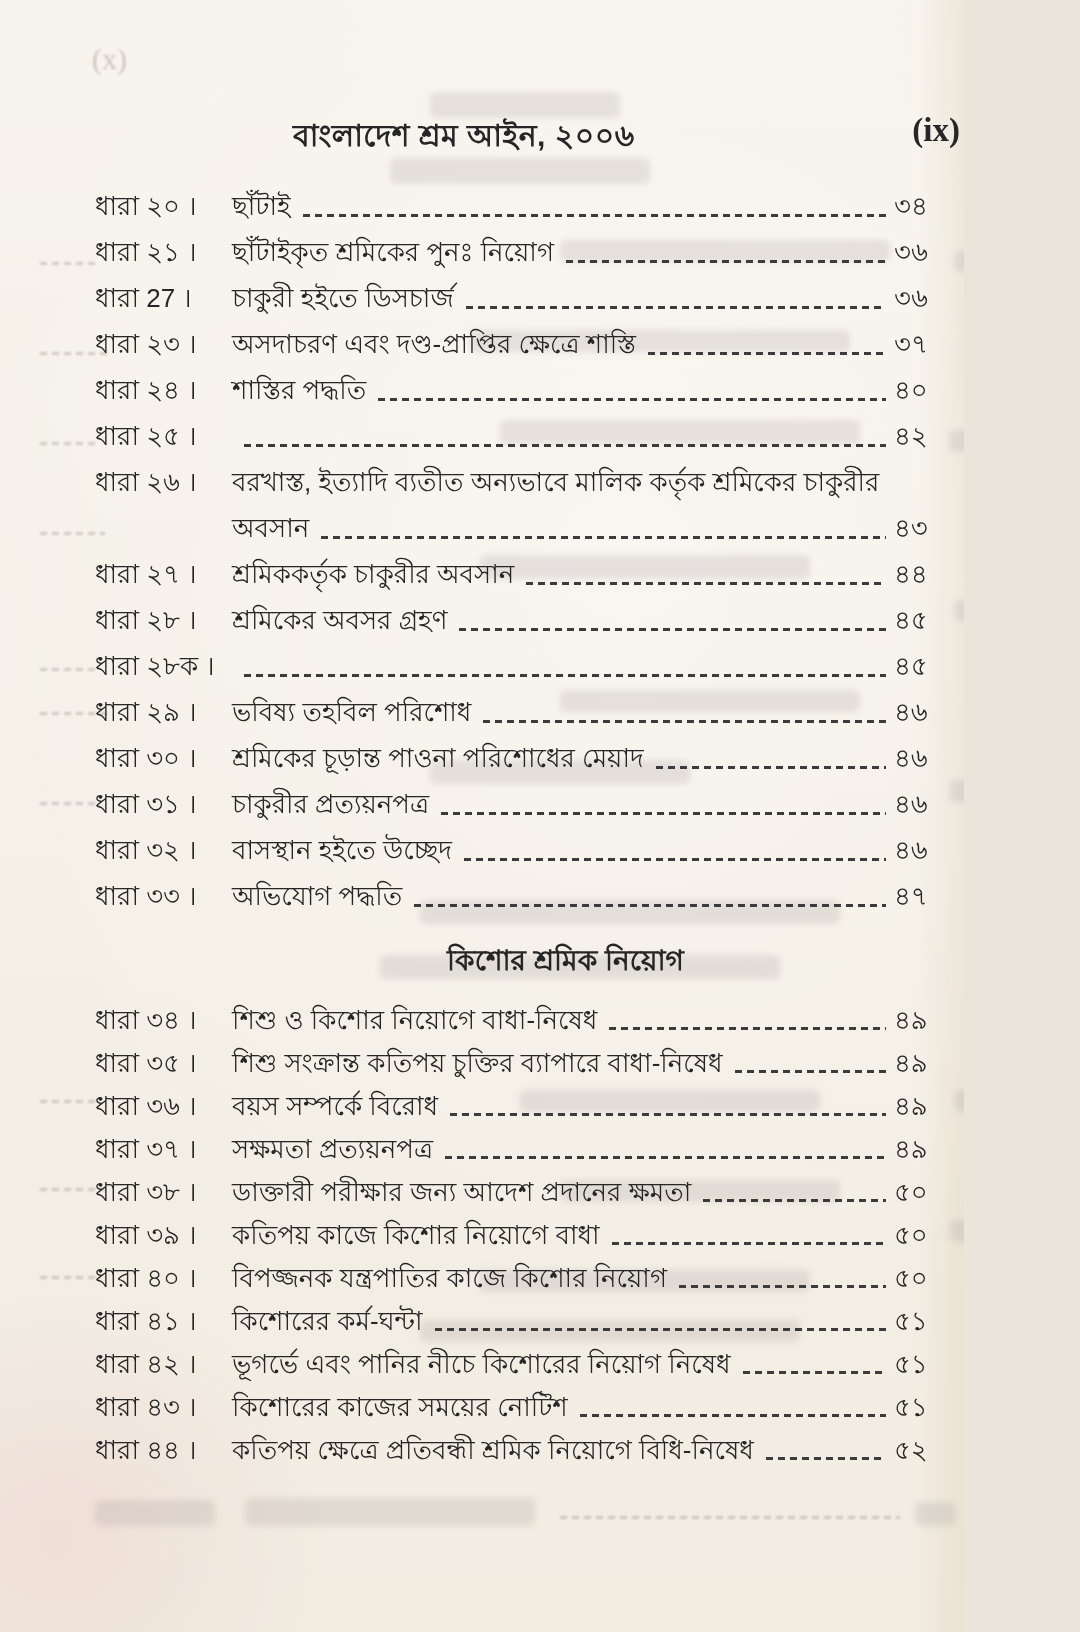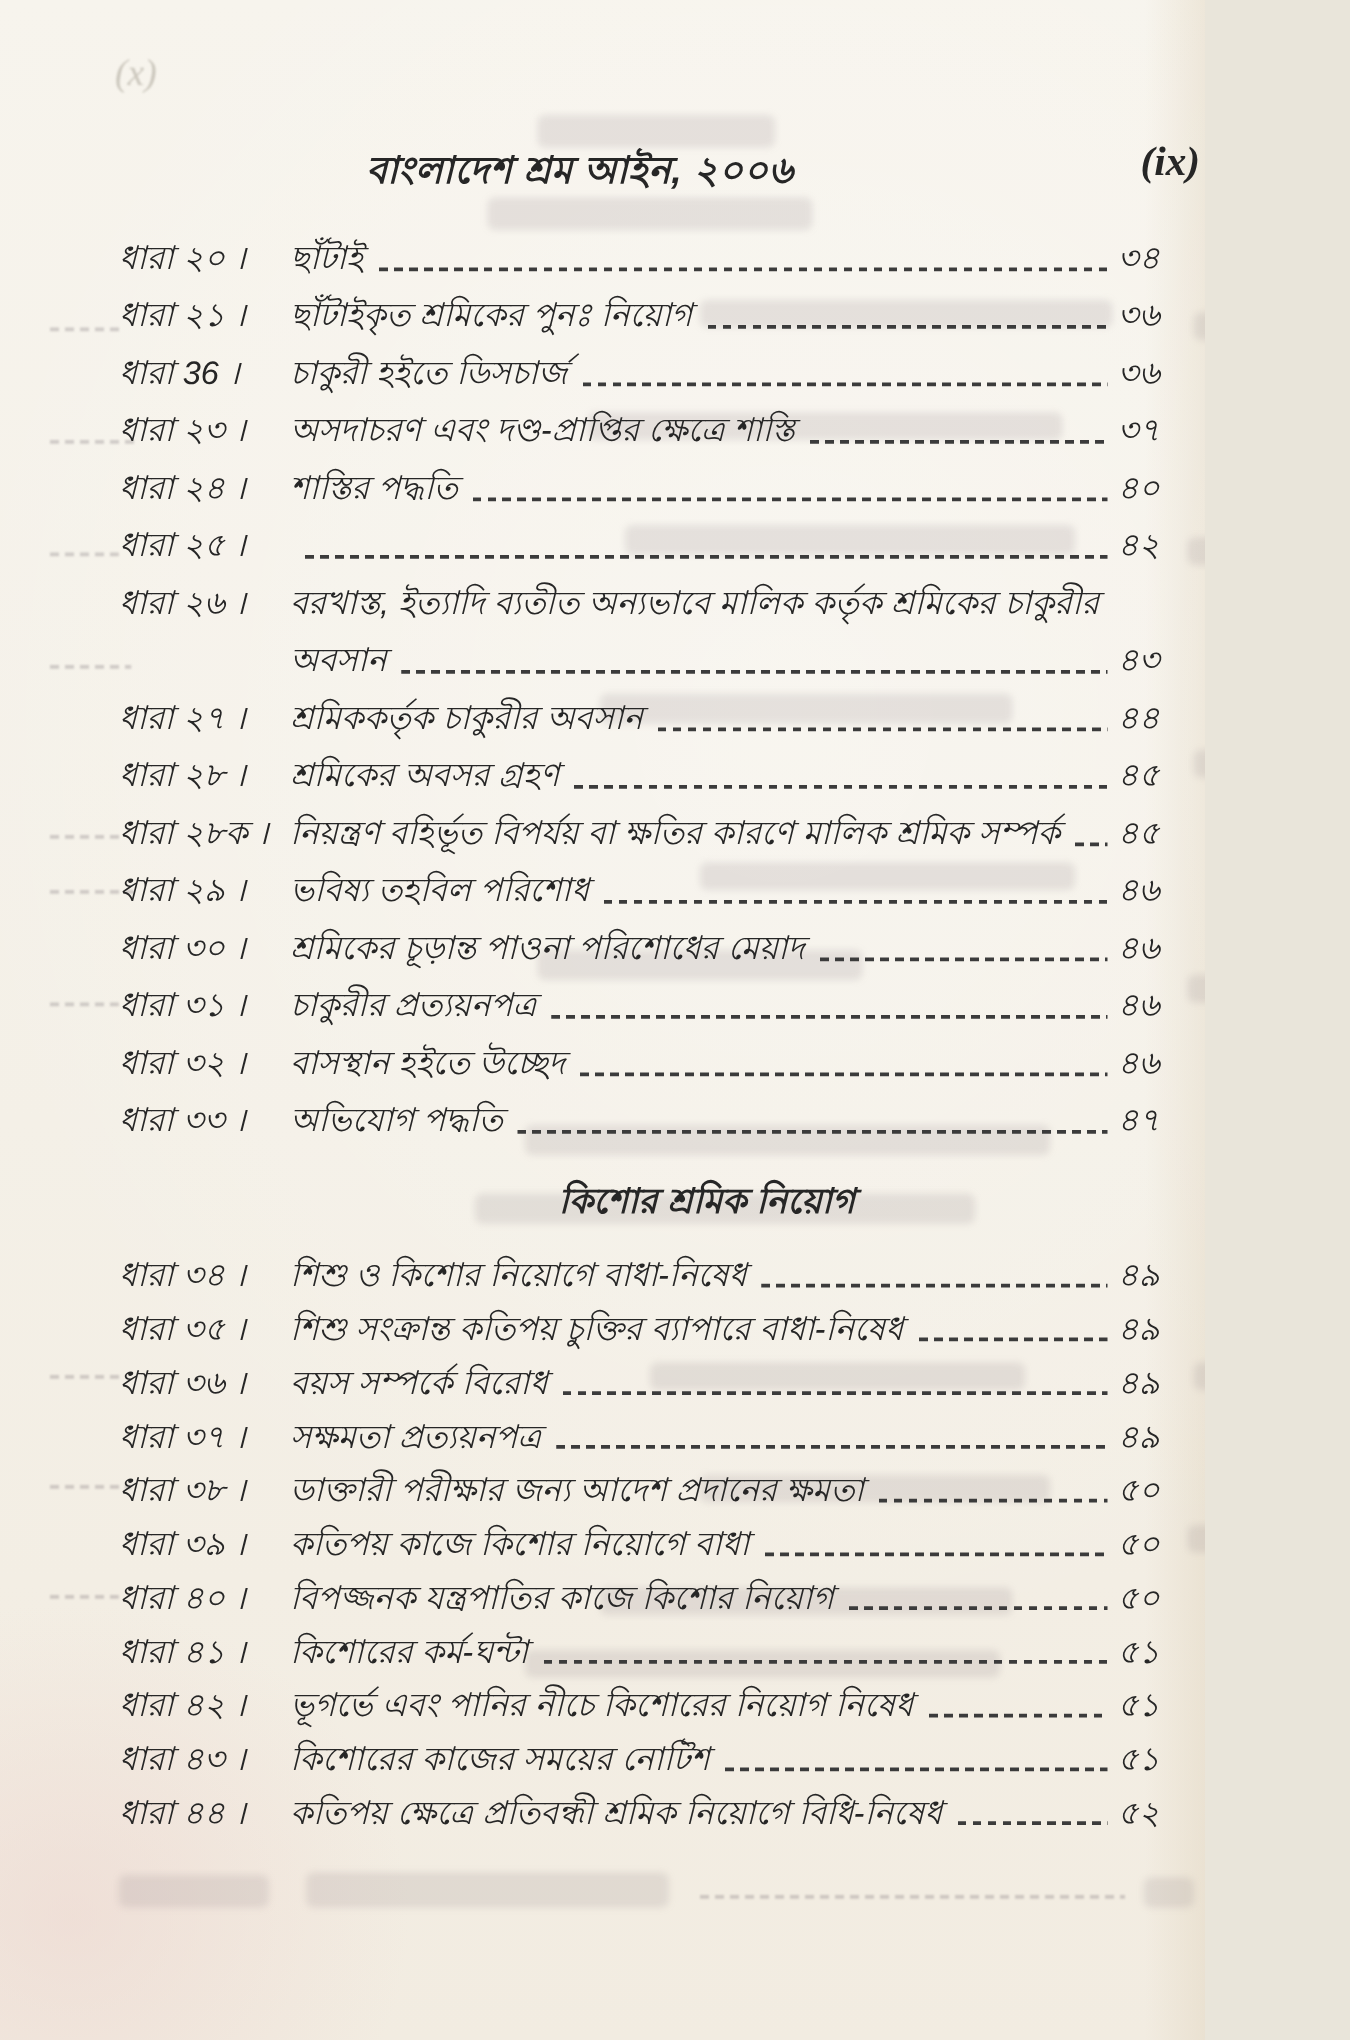--- a/index.html
+++ b/index.html
@@ -12,21 +12,20 @@
   .page{
     position:relative;
     width:964px;height:1632px;
     color:#262626;
     background:
       radial-gradient(40% 22% at 6% 94%, rgba(236,212,206,.55), transparent 70%),
       radial-gradient(120% 80% at 65% 35%, rgba(255,255,255,.30), transparent 60%),
       linear-gradient(270deg, rgba(224,212,190,.45), transparent 5%),
       linear-gradient(180deg,#f7f4ed 0%,#f4f0e7 55%,#f2ece1 100%);
     overflow:hidden;
-    font-style:italic;
   }
   .content{
     position:absolute; left:95px; top:0; width:845px;
   }
   
   .header-row{
     margin-top:112px;
     display:flex; align-items:flex-start; justify-content:space-between;
     height:48px;
   }
@@ -130,21 +129,21 @@
             <span class="leader"></span>
             <span class="pg">৩৪</span>
           </div>
           <div class="row">
             <span class="lbl">ধারা ২১ ।</span>
             <span class="ttl">ছাঁটাইকৃত শ্রমিকের পুনঃ নিয়োগ</span>
             <span class="leader"></span>
             <span class="pg">৩৬</span>
           </div>
           <div class="row">
-            <span class="lbl">ধারা 36 ।</span>
+            <span class="lbl">ধারা 27 ।</span>
             <span class="ttl">চাকুরী হইতে ডিসচার্জ</span>
             <span class="leader"></span>
             <span class="pg">৩৬</span>
           </div>
           <div class="row">
             <span class="lbl">ধারা ২৩ ।</span>
             <span class="ttl">অসদাচরণ এবং দণ্ড-প্রাপ্তির ক্ষেত্রে শাস্তি</span>
             <span class="leader"></span>
             <span class="pg">৩৭</span>
           </div>
@@ -176,21 +175,20 @@
             <span class="pg">৪৪</span>
           </div>
           <div class="row">
             <span class="lbl">ধারা ২৮ ।</span>
             <span class="ttl">শ্রমিকের অবসর গ্রহণ</span>
             <span class="leader"></span>
             <span class="pg">৪৫</span>
           </div>
           <div class="row">
             <span class="lbl">ধারা ২৮ক ।</span>
-            <span class="ttl">নিয়ন্ত্রণ বহির্ভূত বিপর্যয় বা ক্ষতির কারণে মালিক শ্রমিক সম্পর্ক</span>
             <span class="leader"></span>
             <span class="pg">৪৫</span>
           </div>
           <div class="row">
             <span class="lbl">ধারা ২৯ ।</span>
             <span class="ttl">ভবিষ্য তহবিল পরিশোধ</span>
             <span class="leader"></span>
             <span class="pg">৪৬</span>
           </div>
           <div class="row">

